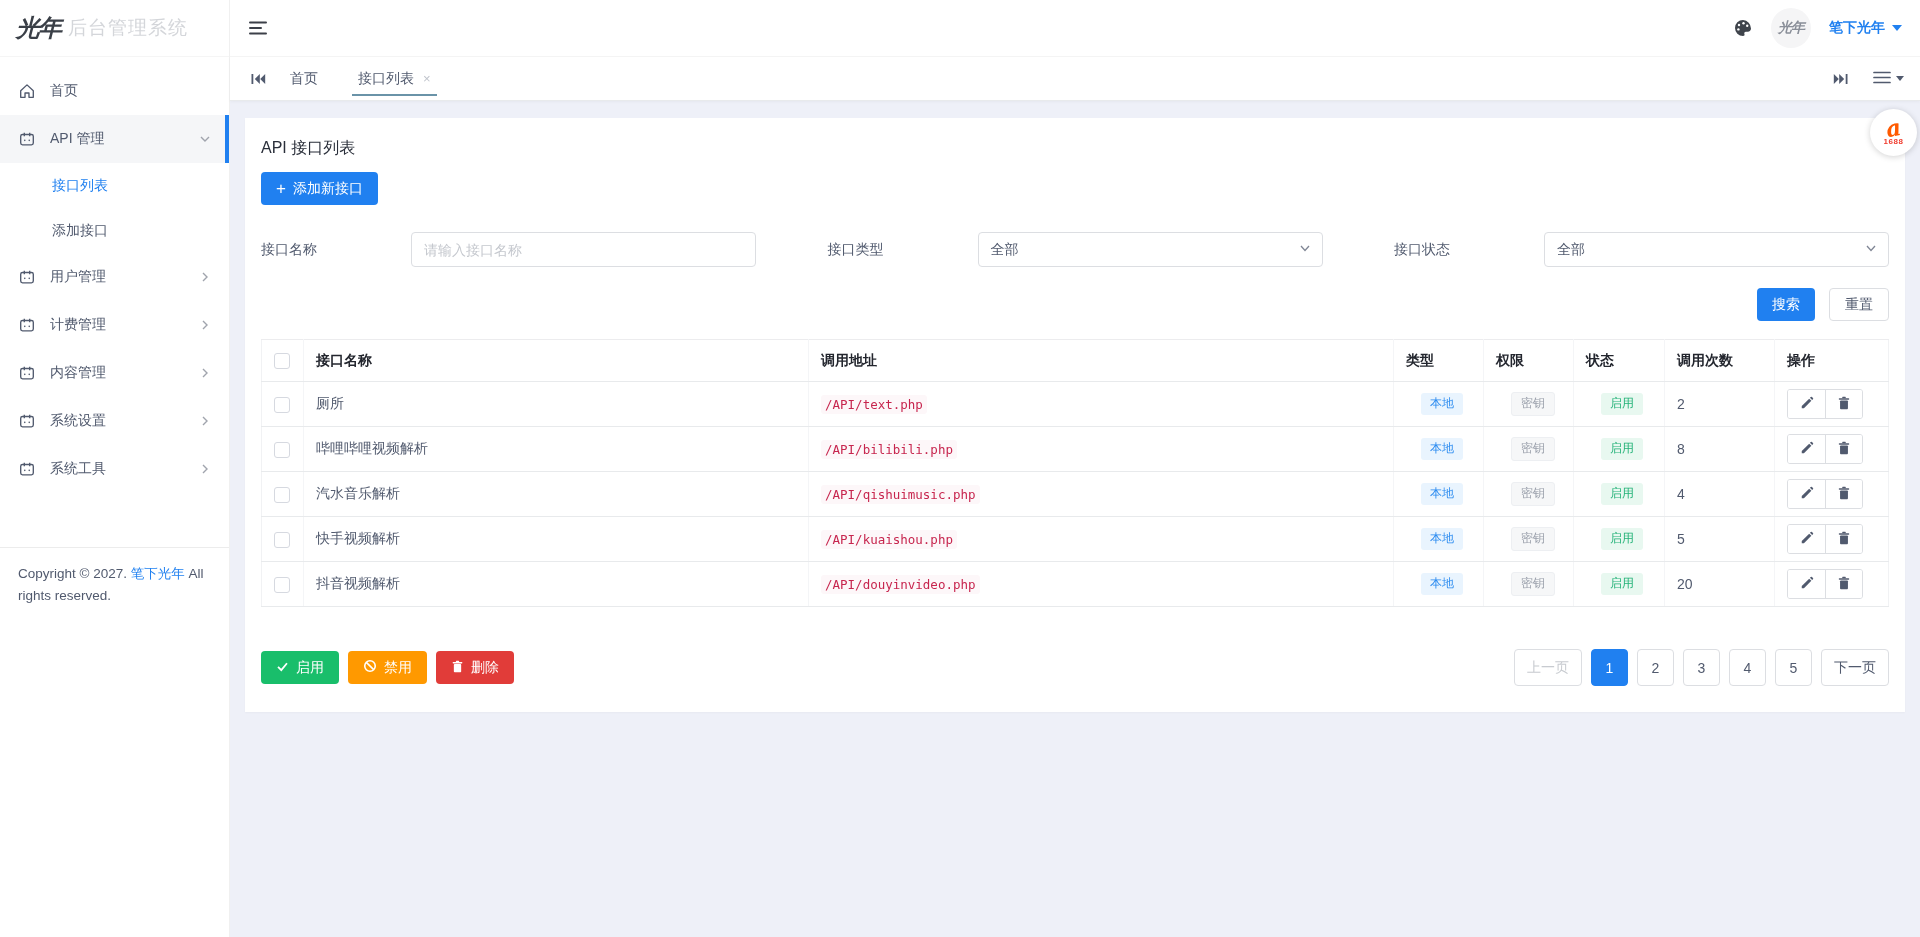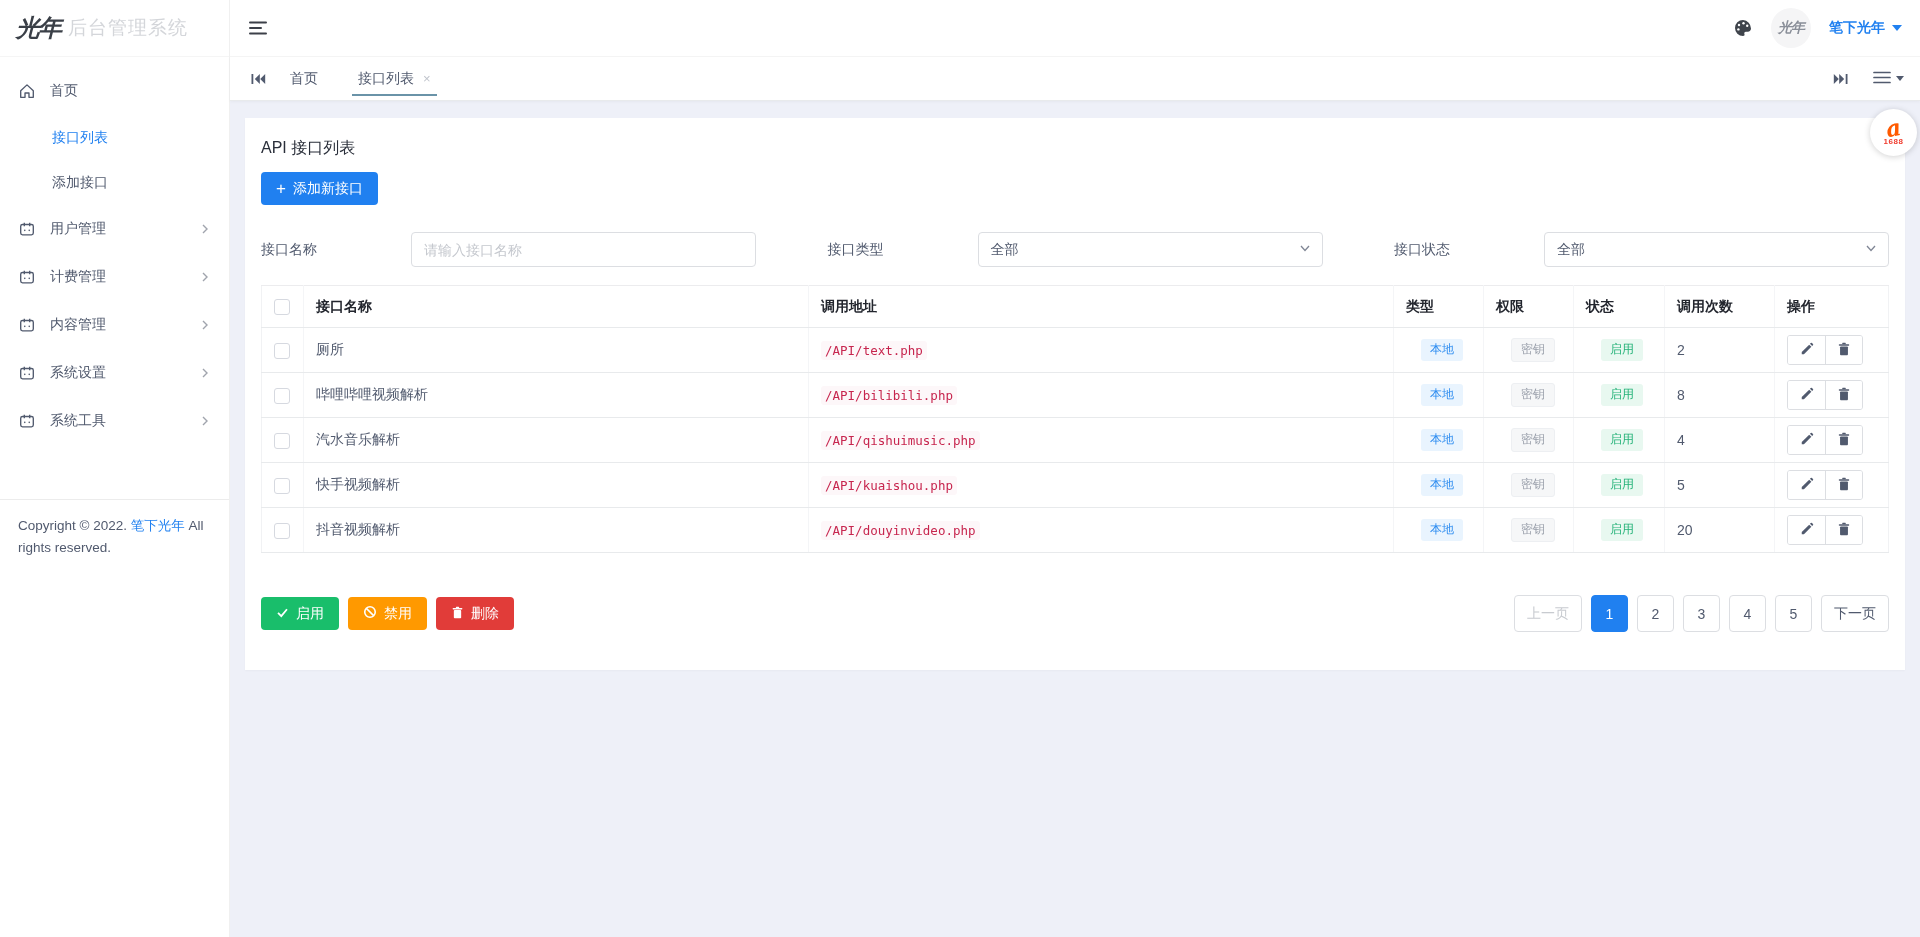--- a/index.html
+++ b/index.html
@@ -109,20 +109,37 @@
     </div>
     <nav class="menu">
       <div class="menu-item">
         <span class="icon-btn">
           <svg width="18" height="18" viewBox="0 0 20 20" fill="none" stroke="#515a6e" stroke-width="1.5" stroke-linejoin="round">
               <path d="M3 9.8 L10 3.2 L17 9.8 V17 H12.2 V12.2 H7.8 V17 H3 Z"></path>
             </svg>
         </span>
         <span>首页</span>
       </div>
+      <div class="menu-item active-parent">
+        <span class="icon-btn">
+          <svg width="18" height="18" viewBox="0 0 20 20" fill="none" stroke="#515a6e" stroke-width="1.5">
+              <rect x="3" y="5" width="14" height="11.5" rx="2"></rect>
+              <line x1="7" y1="3" x2="7" y2="7"></line>
+              <line x1="13" y1="3" x2="13" y2="7"></line>
+              <circle cx="7.5" cy="11.5" r="0.9" fill="#515a6e" stroke="none"></circle>
+              <circle cx="12.5" cy="11.5" r="0.9" fill="#515a6e" stroke="none"></circle>
+            </svg>
+        </span>
+        <span>API 管理</span>
+        <span class="chev">
+          <svg width="12" height="12" viewBox="0 0 12 12">
+              <polyline points="2,4 6,8 10,4" fill="none" stroke="#a0a4ad" stroke-width="1.4"></polyline>
+            </svg>
+        </span>
+      </div>
       <div class="submenu">
         <div class="submenu-item active">
           <span>接口列表</span>
         </div>
         <div class="submenu-item">
           <span>添加接口</span>
         </div>
       </div>
       <div class="menu-item">
         <span class="icon-btn">
@@ -204,21 +221,21 @@
         </span>
         <span>系统工具</span>
         <span class="chev">
           <svg width="12" height="12" viewBox="0 0 12 12">
               <polyline points="4,2 8,6 4,10" fill="none" stroke="#a0a4ad" stroke-width="1.4"></polyline>
             </svg>
         </span>
       </div>
     </nav>
     <div class="copyright">
-      <span>Copyright © 2022.</span>
+      <span>Copyright © 2027.</span>
       <a>笔下光年</a>
       <span>All rights reserved.</span>
     </div>
   </aside>
 
   <div class="main">
 
     <header class="navbar">
       <span class="icon-btn">
         <svg width="20" height="16" viewBox="0 0 20 16" stroke="#3c4049" stroke-width="2" stroke-linecap="round">
@@ -319,20 +336,24 @@
               <span>全部</span>
               <span>
                 <svg width="14" height="14" viewBox="0 0 14 14">
                     <polyline points="3,5 7,9.5 11,5" fill="none" stroke="#808695" stroke-width="1.3"></polyline>
                   </svg>
               </span>
             </div>
           </div>
         </div>
 
+        <div class="search-row">
+          <button class="btn btn-primary">搜索</button>
+          <button class="btn btn-default">重置</button>
+        </div>
 
         <table class="api-table">
           <thead>
             <tr>
               <th class="col-cb"><span class="cb"></span></th>
               <th class="col-name">接口名称</th>
               <th class="col-url">调用地址</th>
               <th class="col-type">类型</th>
               <th class="col-perm">权限</th>
               <th class="col-status">状态</th>

